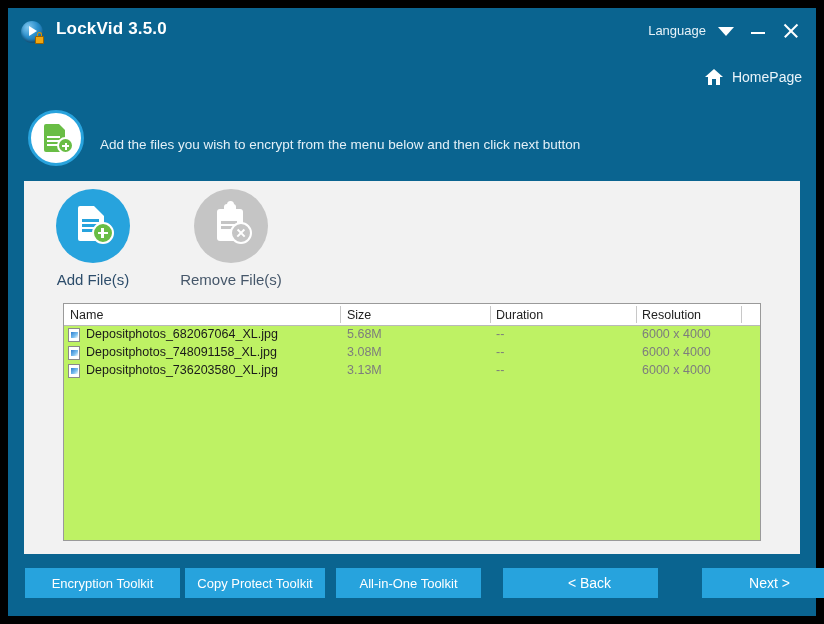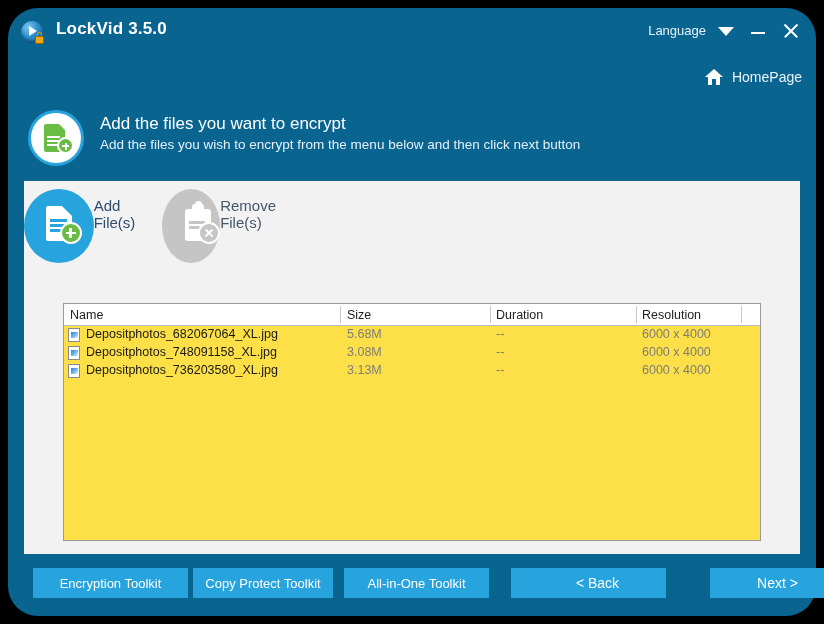--- a/index.html
+++ b/index.html
@@ -16,21 +16,20 @@
 
   
   #app-window {
     position: absolute;
     left: 8px;
     top: 8px;
     width: 808px;
     height: 608px;
     background: #0a6490;
     box-sizing: border-box;
-    border-radius: 30px;
   }
 
   
   #titlebar {
     position: absolute;
     left: 0; top: 0;
     width: 808px;
     height: 44px;
   }
   #app-logo {
@@ -239,20 +238,22 @@
   
   #toolbar {
     position: absolute;
     left: 0; top: 8px;
     width: 470px; height: 110px;
     display: flex;
   }
   .tool-button {
     width: 138px;
     display: flex;
+    flex-direction: column;
+    align-items: center;
     cursor: pointer;
   }
   .tool-circle {
     position: relative;
     width: 74px; height: 74px;
     border-radius: 50%;
     background: #27a3dd;
   }
   .tool-circle.disabled { background: #c5c5c5; cursor: default; }
   .tool-label {
@@ -346,21 +347,21 @@
     background: #ffffff;
   }
   .badge-ring .x1 { transform: rotate(45deg); }
   .badge-ring .x2 { transform: rotate(-45deg); }
 
   
   #file-list {
     position: absolute;
     left: 39px; top: 122px;
     width: 698px; height: 238px;
-    background: #fde047;
+    background: #bef264;
     border: 1px solid #9a9a9a;
     box-sizing: border-box;
   }
   #list-header {
     position: relative;
     height: 21px;
     border-bottom: 1px solid #b9b9b9;
     background: #ffffff;
   }
   #list-header .col {
@@ -414,21 +415,20 @@
   .btn {
     position: absolute;
     top: 6px;
     height: 30px;
     background: #27a3dd;
     color: #ffffff;
     font-size: 13px;
     border: none;
     cursor: pointer;
     font-family: "Liberation Sans", sans-serif;
-    margin-left: 8px;
   }
   #btn-encryption     { left: 17px;  width: 155px; }
   #btn-copyprotect    { left: 177px; width: 140px; }
   #btn-allinone       { left: 328px; width: 145px; }
   #btn-back           { left: 495px; width: 155px; font-size: 14px; padding-left: 24px; }
   #btn-next           { left: 694px; width: 135px; font-size: 14px; }
 </style>
 </head>
 <body>
 
@@ -456,21 +456,20 @@
     </span>
     <span class="label">HomePage</span>
   </div>
 
   <div id="header-banner">
     <div id="header-icon">
       <div class="doc-green"></div>
       <div class="doc-lines"></div>
       <div class="plus-badge"></div>
     </div>
-    <div id="header-title">Add the files you want to encrypt</div>
     <div id="header-subtitle">Add the files you wish to encrypt from the menu below and then click next button</div>
   </div>
 
   <div id="content-panel">
 
     <div id="toolbar">
 
       <div class="tool-button">
         <div class="tool-circle">
           <span class="doc-white"></span>

